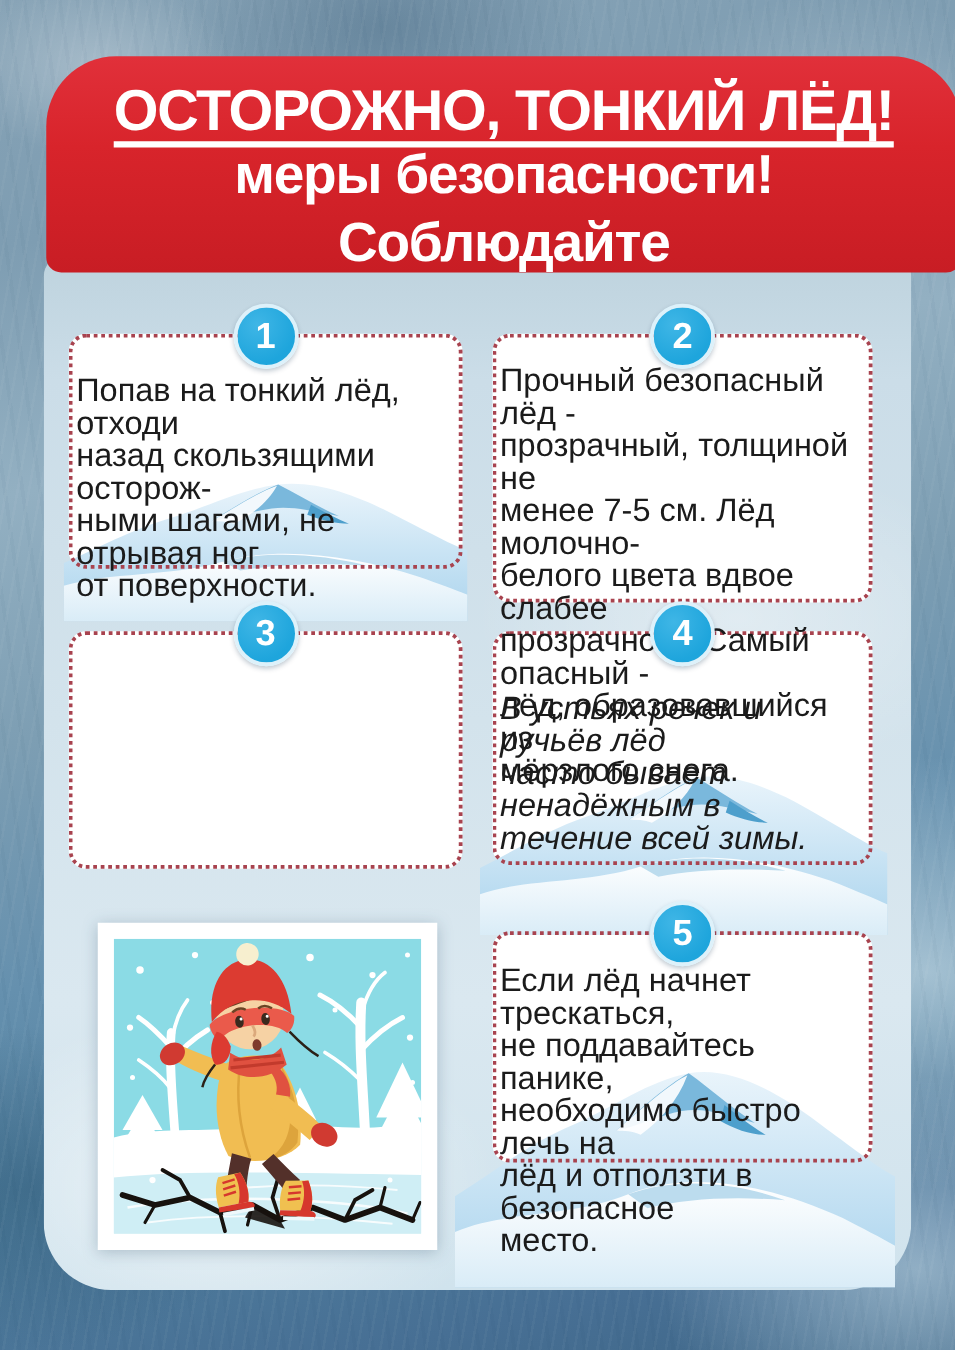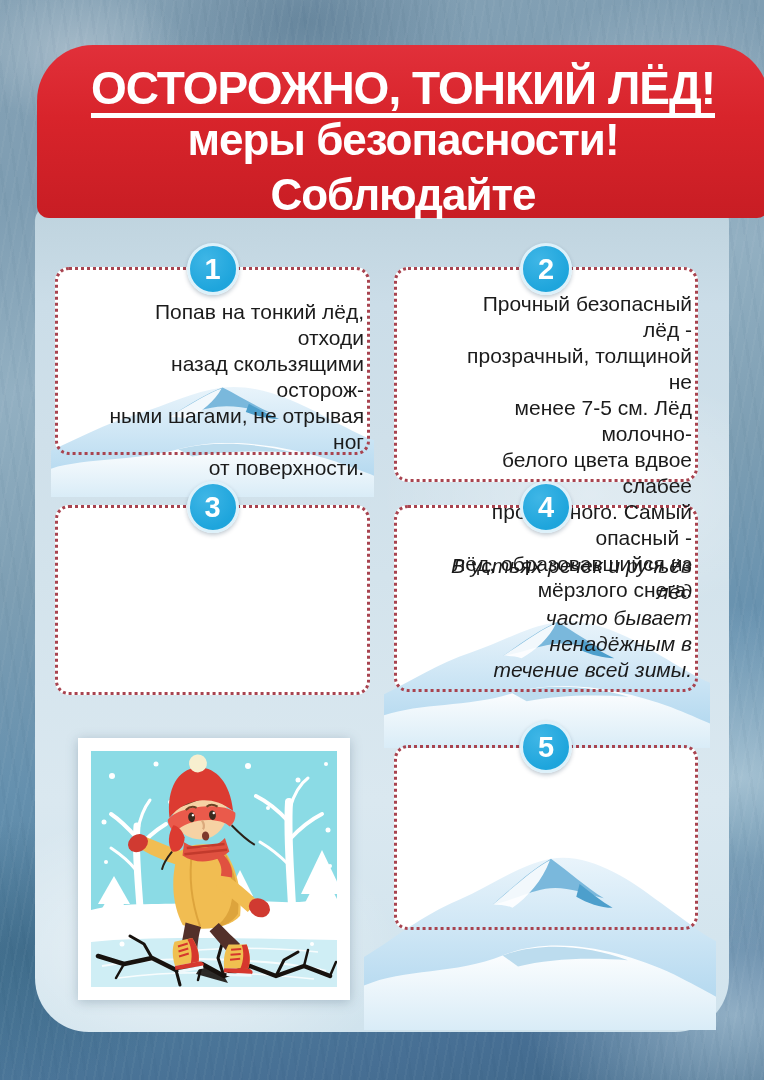--- a/index.html
+++ b/index.html
@@ -47,22 +47,22 @@
   }
   .banner .sub{font-size:44px; line-height:47px; letter-spacing:-1px;}
   .banner .sub1{margin-top:8px;}
   
   .card{position:absolute; background:#fff; border-radius:14px;}
   .card .frame{
     position:absolute; inset:0; border:3px dotted var(--dot_border,#a8434f);
     border-radius:14px; z-index:3; pointer-events:none;
   }
   .card-text{
-    position:absolute; left:6px; right:6px; z-index:4; text-align:right;
-    font-size:21px; line-height:26px; color:var(--text_dark,#1b1b1b); white-space:pre-line;margin-left:48px;
+    position:absolute; left:6px; right:6px; z-index:4; text-align:left;
+    font-size:26px; line-height:26px; color:var(--text_dark,#1b1b1b); white-space:pre-line;
   }
   .badge{
     position:absolute; top:-24px; left:50%; transform:translateX(-50%);
     width:46px; height:46px; border-radius:50%;
     background:radial-gradient(circle at 35% 30%, #3fb6e6, var(--badge_blue,#1ea5dc) 70%);
     border:3px solid #ddf1fa; box-shadow:0 2px 4px rgba(0,40,70,.25);
     color:#fff; font-size:29px; font-weight:700;
     display:flex; align-items:center; justify-content:center; z-index:6;
   }
   .mtn{position:absolute; z-index:2; pointer-events:none;}
@@ -170,20 +170,25 @@
       <svg viewBox="0 0 320 150" preserveAspectRatio="none">
         <path d="M0 150 L0 104 C28 92 52 78 86 68 C116 59 140 46 170 42 C204 38 240 54 270 70 C290 80 308 90 320 94 L320 150 Z" fill="url(#gA)"></path>
         <path d="M170 42 C186 50 202 60 218 67 C198 63 181 59 165 61 C149 63 132 69 117 71 C135 60 154 48 170 42 Z" fill="#7ab8dc"></path>
         <path d="M117 71 C139 58 157 47 169 43 C162 56 149 66 135 73 C129 71 123 71 117 71 Z" fill="#ffffff" opacity="0.9"></path>
         <path d="M196 58 C207 64 216 69 226 73 C215 73 203 70 193 66 Z" fill="#4d9fcc"></path>
         <path d="M0 150 L0 122 C36 111 84 115 126 103 C172 90 232 99 282 115 C296 120 310 125 320 129 L320 150 Z" fill="url(#gB)"></path>
         <path d="M126 103 C162 94 204 97 240 106 C204 104 168 105 140 110 Z" fill="#bcdcee"></path>
       </svg>
     </div>
     <div class="frame"></div>
+    <div class="card-text">Если лёд начнет трескаться,
+не поддавайтесь панике,
+необходимо быстро лечь на
+лёд и отползти в безопасное
+место.</div>
     <div class="badge">5</div>
   </div>
 
   <div class="illus">
     <svg viewBox="0 0 272 262">
       <defs>
           <clipPath id="sc">
             <rect x="13" y="13" width="246" height="236"></rect>
           </clipPath>
         </defs>

